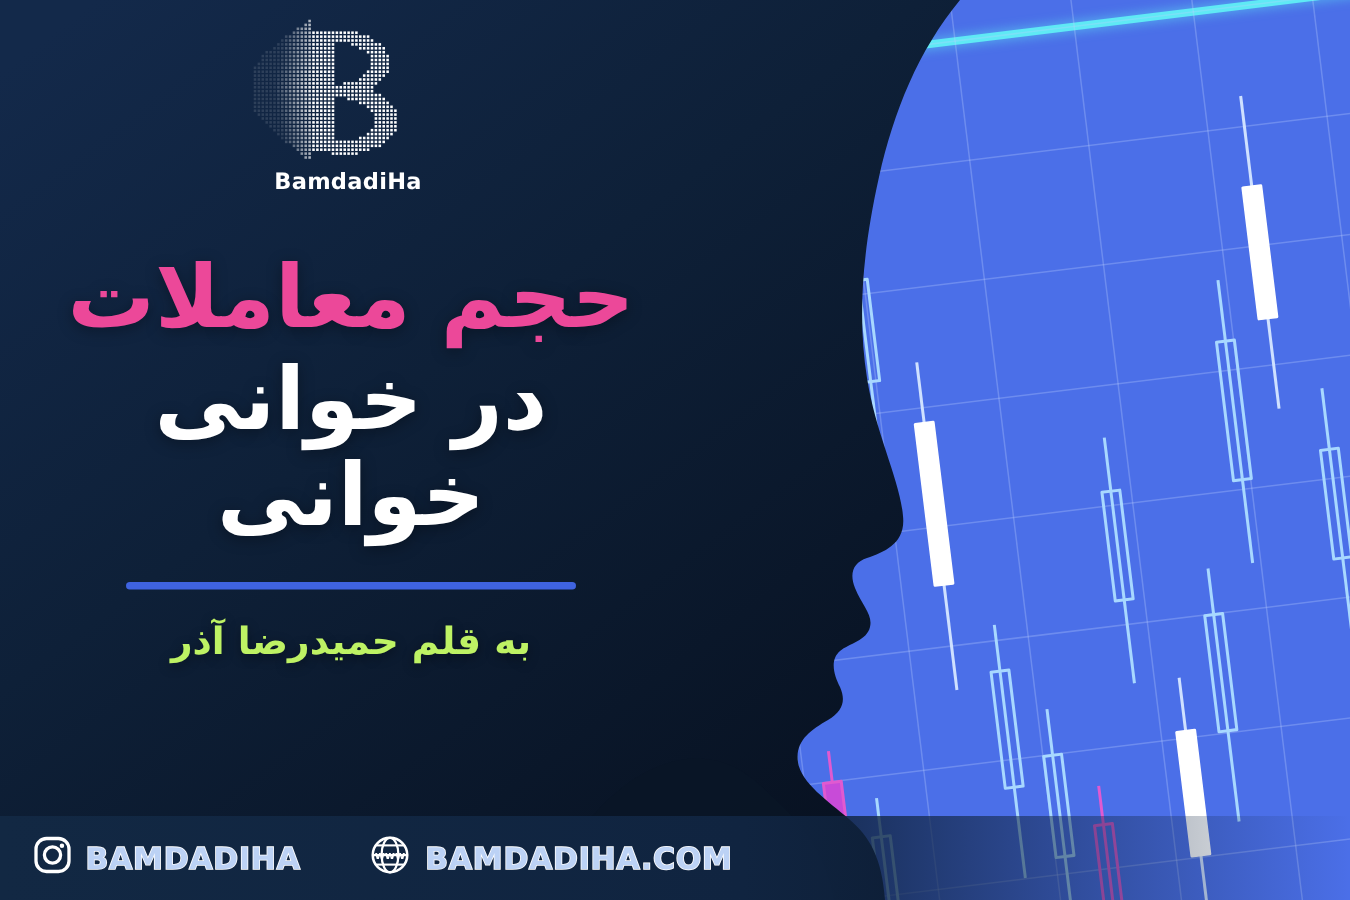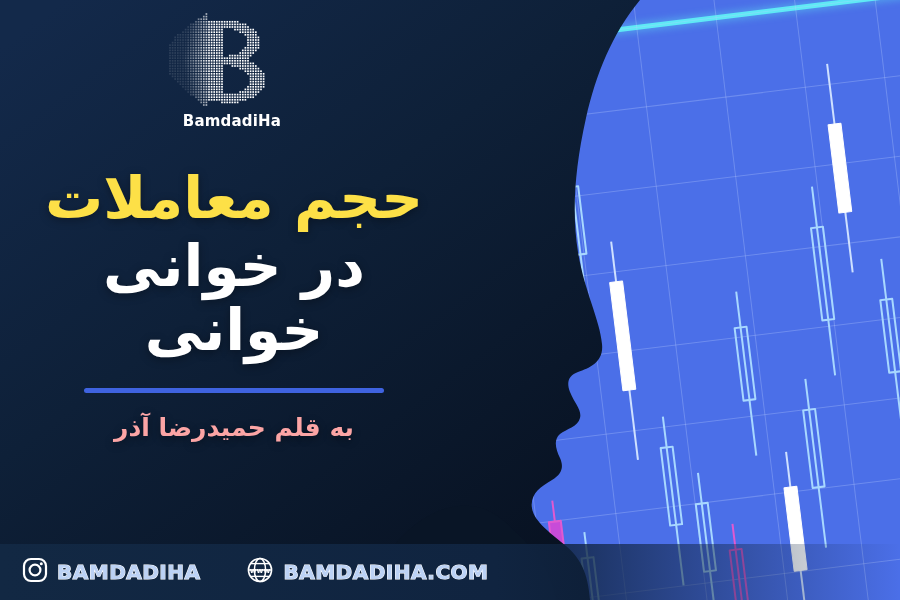--- a/index.html
+++ b/index.html
@@ -95,36 +95,36 @@
     font-size:15px;font-weight:700;color:#ffffff;
     letter-spacing:.2px;direction:ltr;
   }
 
   
   .headline{
     position:absolute;left:24px;top:168px;width:420px;
     text-align:center;direction:rtl;
   }
   .line1{
-    font-size:58px;font-weight:700;color:#fde047;
+    font-size:58px;font-weight:700;color:#ec4899;
     line-height:1.05;margin:0 0 6px 0;
     text-shadow:0 2px 10px rgba(0,0,0,.35);
   }
   .line2{
     font-size:58px;font-weight:700;color:#ffffff;
     line-height:1.1;margin:0;
     text-shadow:0 2px 10px rgba(0,0,0,.35);
   }
   .divider{
     width:300px;height:5px;background:#3f63e0;border-radius:3px;
     margin:26px auto 0 auto;
   }
   .byline{
     margin-top:20px;
-    font-size:25px;font-weight:700;color:#fca5a5;direction:rtl;
+    font-size:25px;font-weight:700;color:#bef264;direction:rtl;
     text-shadow:0 2px 8px rgba(0,0,0,.4);
   }
 
   
   .footer{
     position:absolute;left:0;bottom:0;width:900px;height:56px;
     display:flex;align-items:center;
     padding-left:22px;gap:46px;direction:ltr;
     background:linear-gradient(90deg,#102votes 0%,#102540 0%);
     background:linear-gradient(90deg,#122843 0%,#102440 55%,rgba(10,20,36,.0) 100%);

